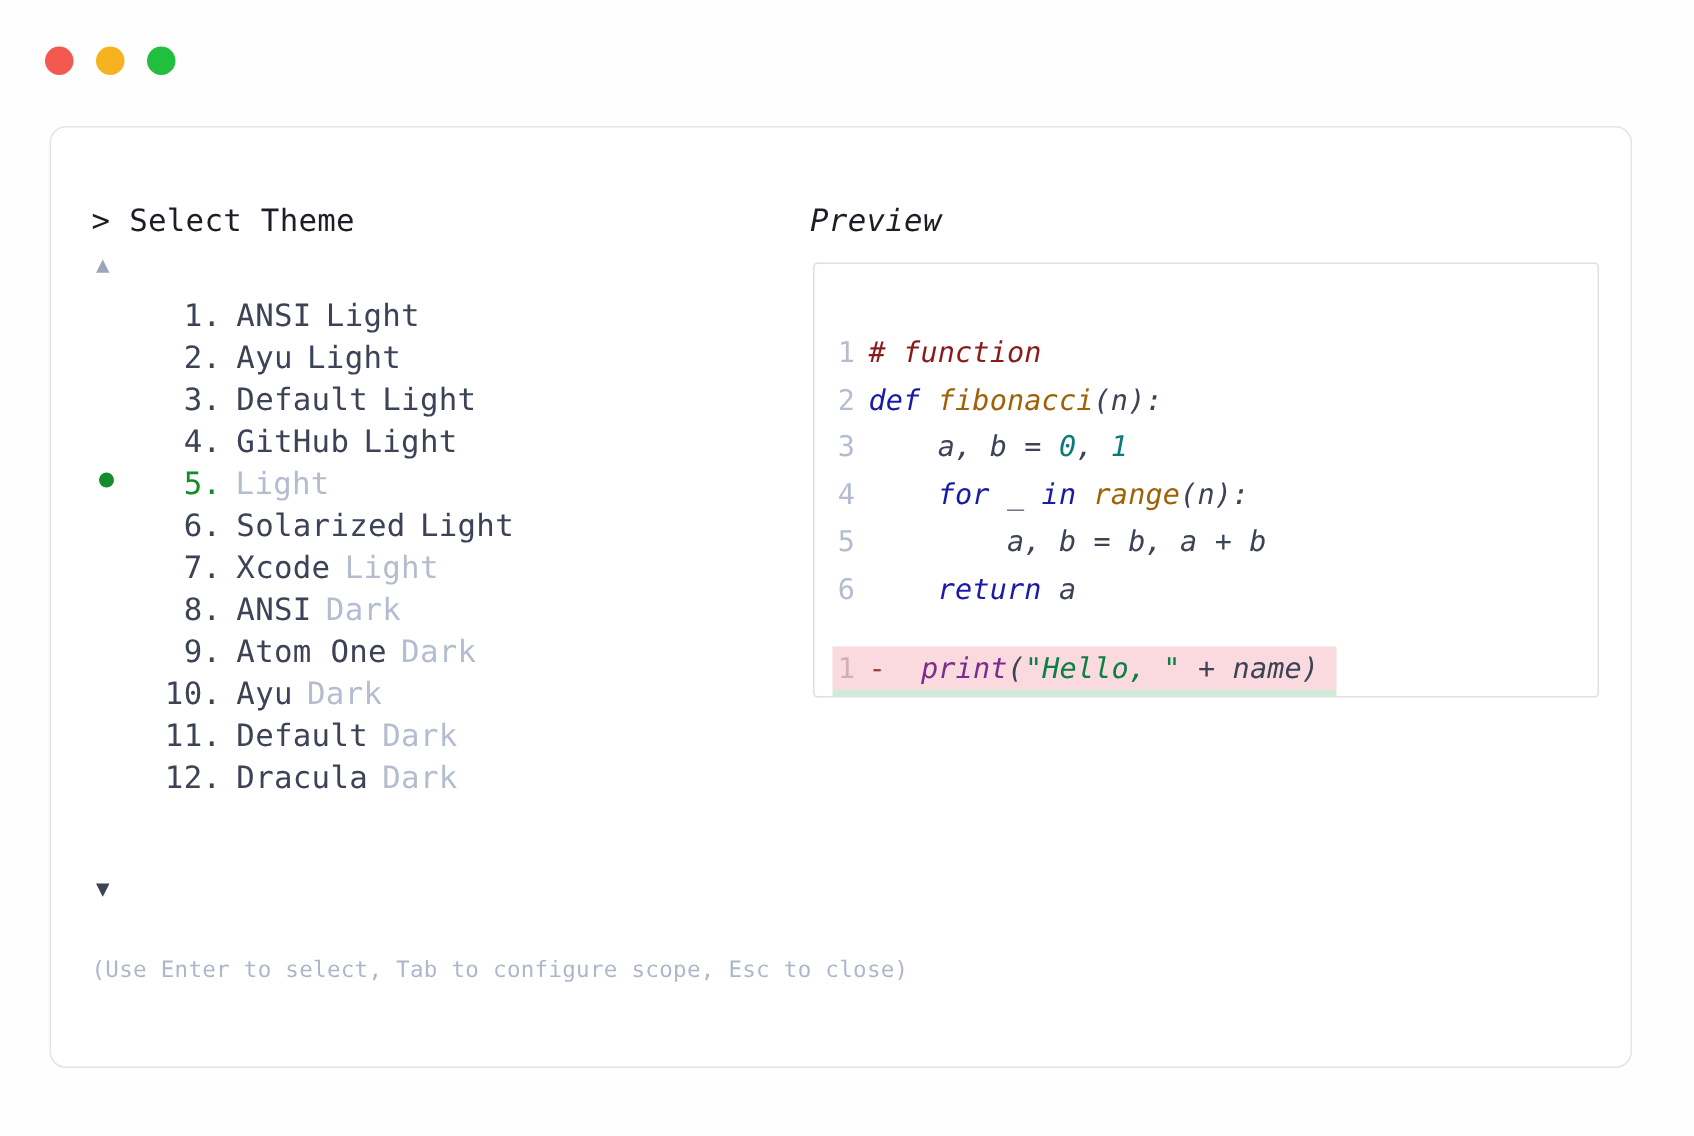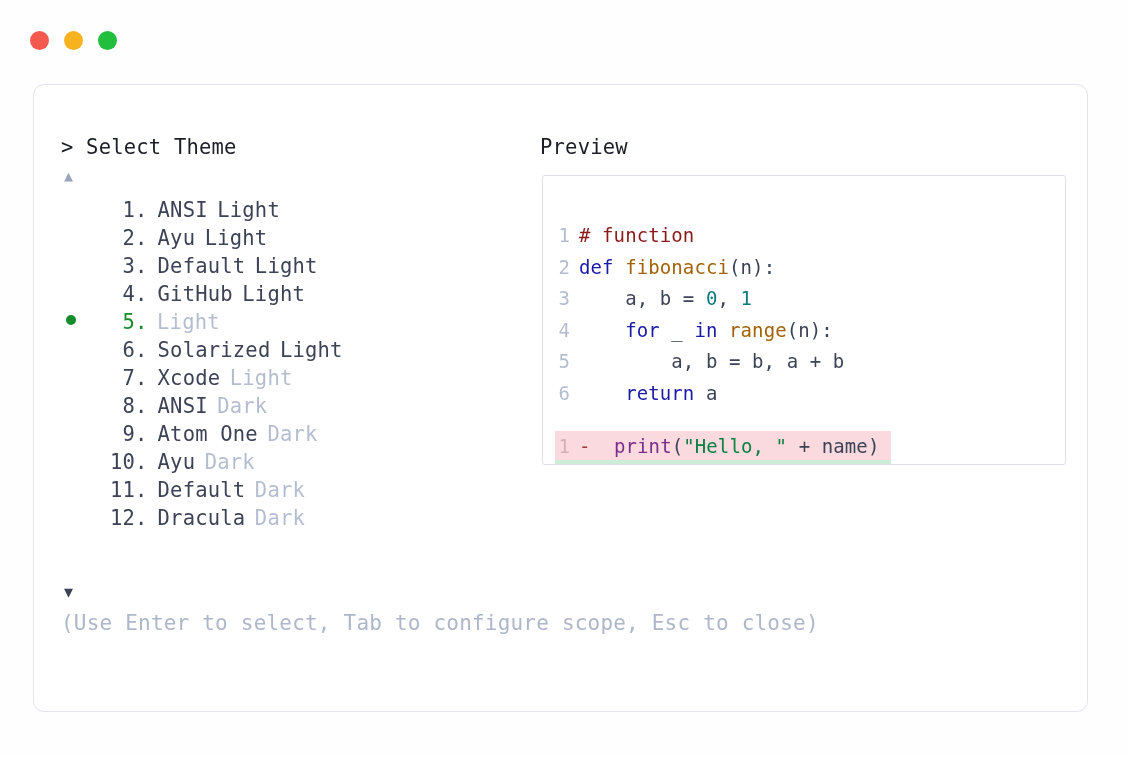--- a/index.html
+++ b/index.html
@@ -140,41 +140,42 @@
   .theme-row.selected .tname {
     color: #148c2b;
   }
   .variant-muted { color: #b4bdd0; }
   .variant-strong { color: #3d4356; }
 
   
   .hint {
     position: absolute;
     left: 27px;
-    top: 526px;
-    font-size: 21px;
+    top: 552px;
+    font-size: 15px;
     letter-spacing: 0.2px;
     color: #aeb6ca;
     white-space: pre;
   }
 
   
   .right-col {
     position: absolute;
     left: 502px;
     top: 0;
     width: 530px;
   }
   .preview-label {
     position: absolute;
     left: 4px;
     top: 50px;
     font-size: 20.5px;
     letter-spacing: 0.2px;
     color: #1c1e26;
+    font-style: italic;
   }
   .preview-box {
     position: absolute;
     left: 6px;
     top: 90px;
     width: 524px;
     height: 290px;
     box-sizing: border-box;
     background: #ffffff;
     border: 1.5px solid #dcdfe8;
@@ -191,21 +192,21 @@
     white-space: pre;
   }
   .code-line { display: flex; align-items: baseline; height: 31.5px; }
   .ln {
     width: 15px;
     flex: 0 0 15px;
     text-align: right;
     color: #b4bdd0;
     padding-right: 9px;
   }
-  .code-body { white-space: pre; }
+  .code-body { white-space: pre; font-style: italic; }
   .gap-line { height: 22px; }
 
   .diff-line { display: flex; align-items: baseline; height: 29px; }
   .diff-line .ln { color: #c0b6b8; }
   .diff-del { background: #fadade; }
   .diff-add { background: #cdedd7; }
   .diff-del .ln { color: #d4aeb4; }
   .diff-add .ln { color: #a6c9b2; }
   .dsign { width: 19px; flex: 0 0 19px; }
   .dsign-del { color: #a33a3a; }

